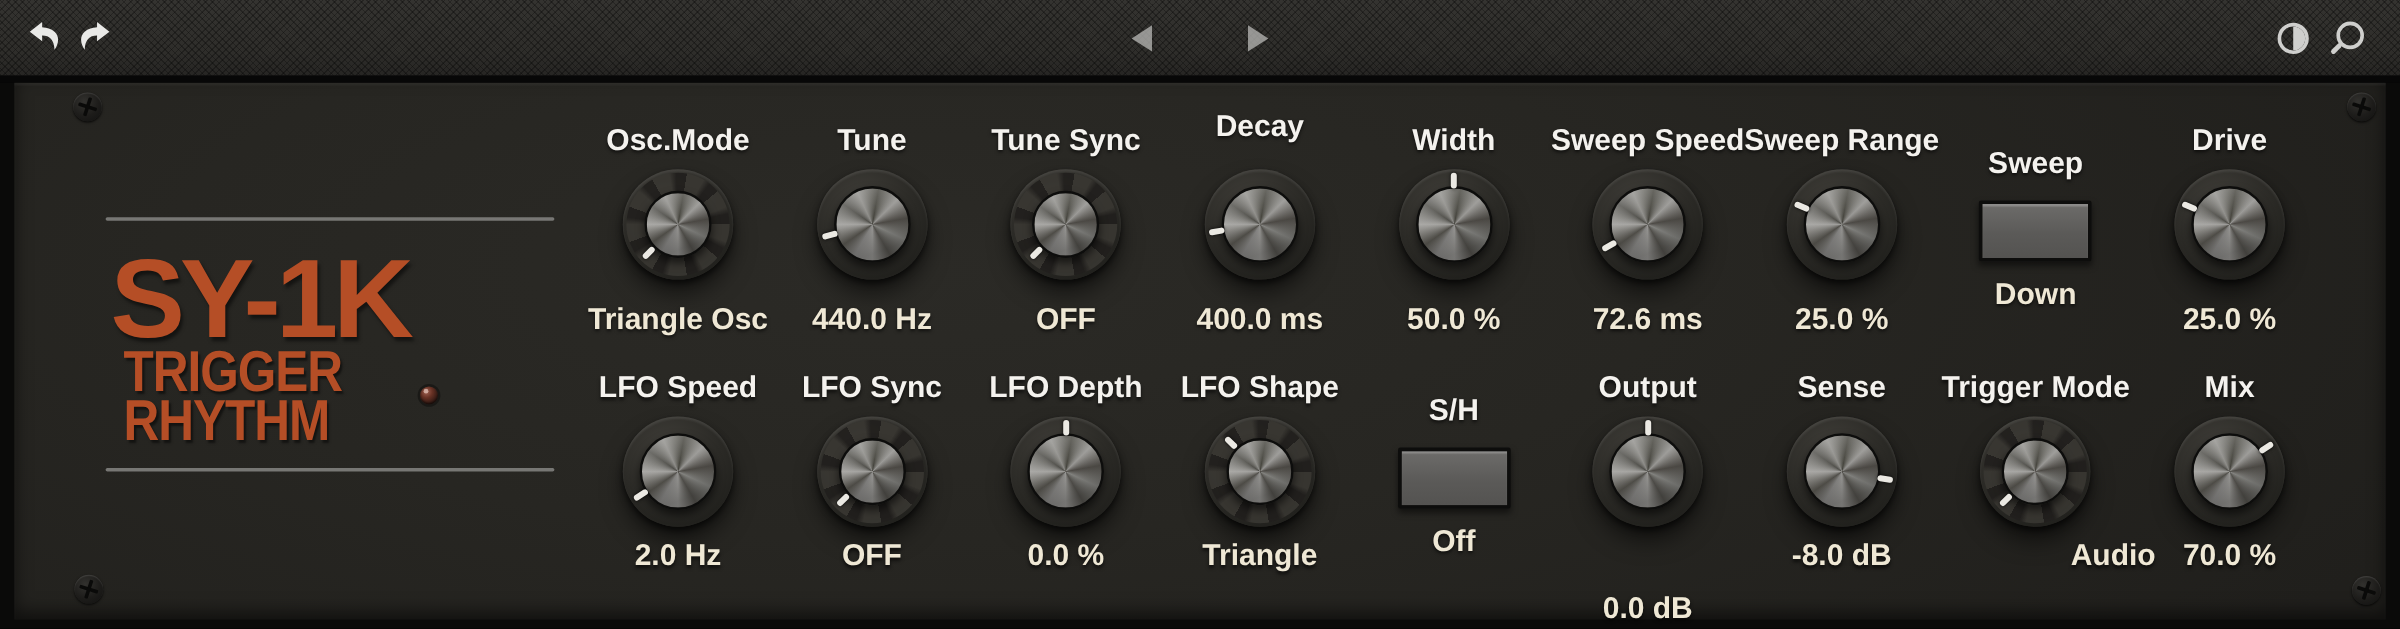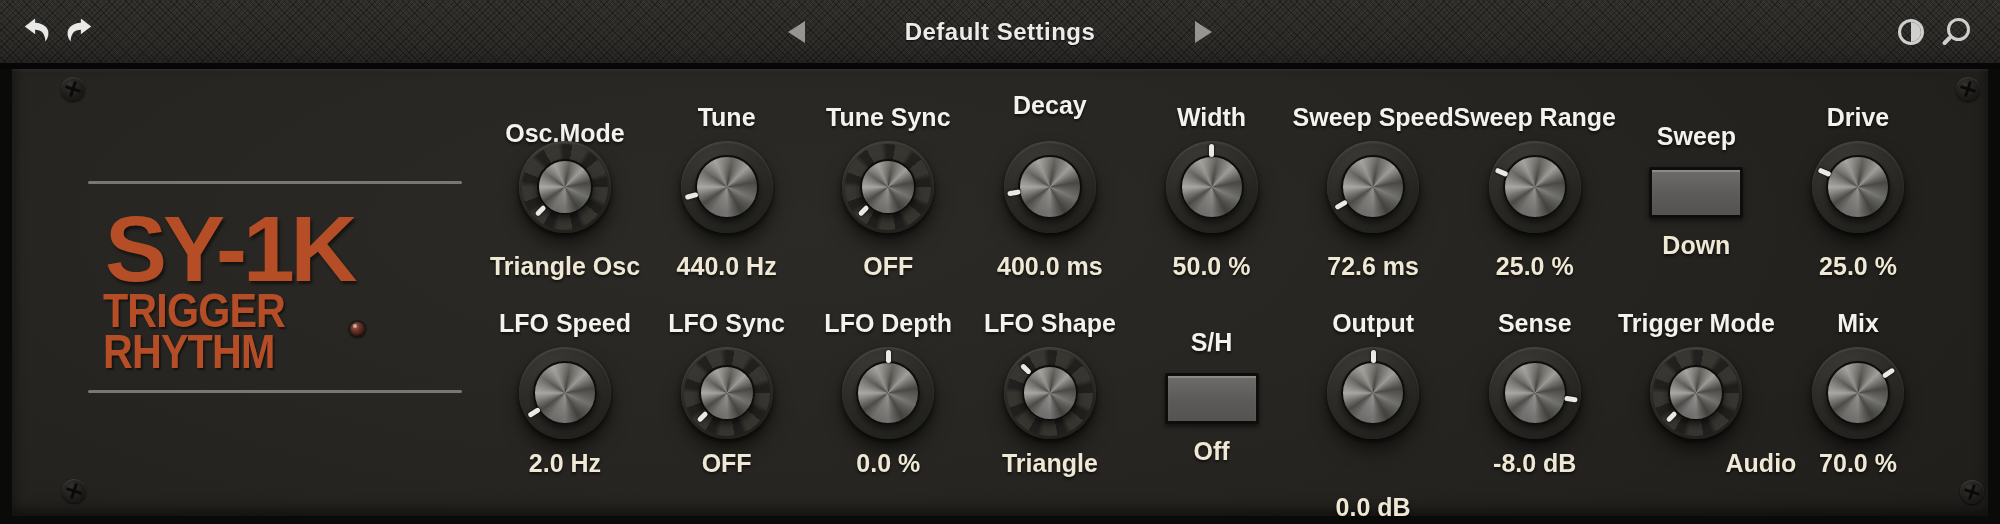--- a/index.html
+++ b/index.html
@@ -57,21 +57,20 @@
     content:'';position:absolute;left:50%;top:50%;background:#0a0a09;border-radius:1px;
   }
   .screw::before{width:16px;height:3px;transform:translate(-50%,-50%) rotate(18deg);}
   .screw::after{width:3px;height:16px;transform:translate(-50%,-50%) rotate(18deg);}
 
   
   .brand-line{position:absolute;height:3px;background:#8e8e8c;opacity:.78;border-radius:2px;}
   .brand-model{
     position:absolute;font-weight:700;font-size:93px;letter-spacing:-4px;line-height:1;
     text-shadow:2px 3px 3px rgba(0,0,0,.5);
-    margin-left:13px;
   }
   .brand-sub{
     position:absolute;font-weight:700;font-size:48px;line-height:1;letter-spacing:-1px;
     transform:scaleX(.86);transform-origin:left center;
     text-shadow:2px 2px 2px rgba(0,0,0,.5);
   }
   .led{
     position:absolute;width:15px;height:15px;border-radius:50%;
     background:radial-gradient(circle at 35% 30%, #a06152 0%, #673124 35%, #2c1712 75%, #1d100c 100%);
     box-shadow:0 0 0 2px rgba(0,0,0,.35), inset 0 -1px 2px rgba(0,0,0,.6);
@@ -134,21 +133,20 @@
     </div>
     <div class="tb-icon redo">
       <span style="transform:scaleX(-1);display:block;">
         <svg width="30" height="30" viewBox="0 0 32 32">
           <path d="M14 6 V1.5 L3 10 L14 18.5 V13.5 C21 13.5 24.5 17.5 25 26 C29 20.5 29.5 14 25 10 C22 7.4 18.3 6.3 14 6 Z" fill="#e9e9e7"></path>
         </svg>
       </span>
     </div>
     <div class="preset-nav">
       <div class="tri tri-left"></div>
-      <div class="preset-title">Default Settings</div>
       <div class="tri tri-right"></div>
     </div>
     <div class="icon-contrast"></div>
     <div class="icon-search"></div>
   </div>
 
   <div class="panel"></div>
 
   <div class="screw" style="left:61px;top:77px;"></div>
   <div class="screw" style="left:1956px;top:77px;"></div>
@@ -156,21 +154,21 @@
   <div class="screw" style="left:1960px;top:480px;"></div>
 
   <div class="brand-line" style="left:88px;top:181px;width:374px;"></div>
   <div class="brand-model" style="left: 92px; top: 203px; color: rgb(181, 78, 38);">SY-1K</div>
   <div class="brand-sub" style="left: 103px; top: 287px; color: rgb(181, 78, 38);">TRIGGER</div>
   <div class="brand-sub" style="left: 103px; top: 328px; color: rgb(181, 78, 38);">RHYTHM</div>
   <div class="brand-line" style="left:88px;top:390px;width:374px;"></div>
   <div class="led" style="left:350px;top:322px;"></div>
 
   <div id="controls">
-      <div class="ctl-label" style="left: 465px; top: 101px; margin-top: 16px;">Osc.Mode</div>
+      <div class="ctl-label" style="left: 465px; top: 101px;">Osc.Mode</div>
       <div class="knob stepped" style="left: 519px; top: 141px;">
         <div class="knob-cap"></div>
         <div class="knob-pointer" style="transform: rotate(-135deg);">
           <span class="tick"></span>
         </div>
       </div>
       <div class="ctl-value" style="left: 465px; top: 250px;">Triangle Osc</div>
       <div class="ctl-label" style="left: 626.625px; top: 101px;">Tune</div>
       <div class="knob" style="left: 680.625px; top: 141px;">
         <div class="knob-cap"></div>

